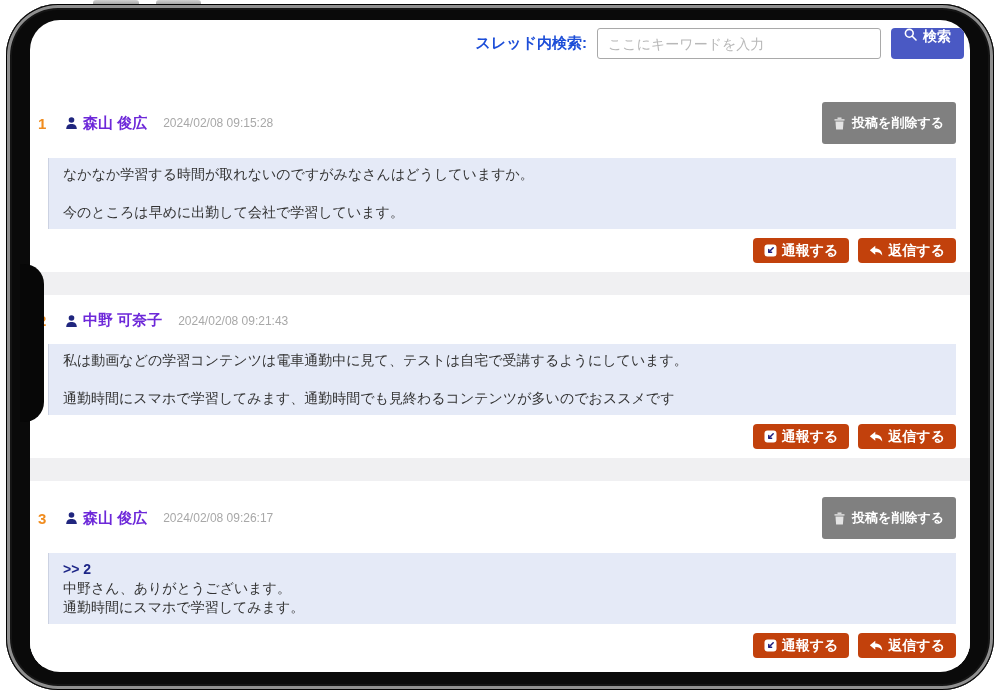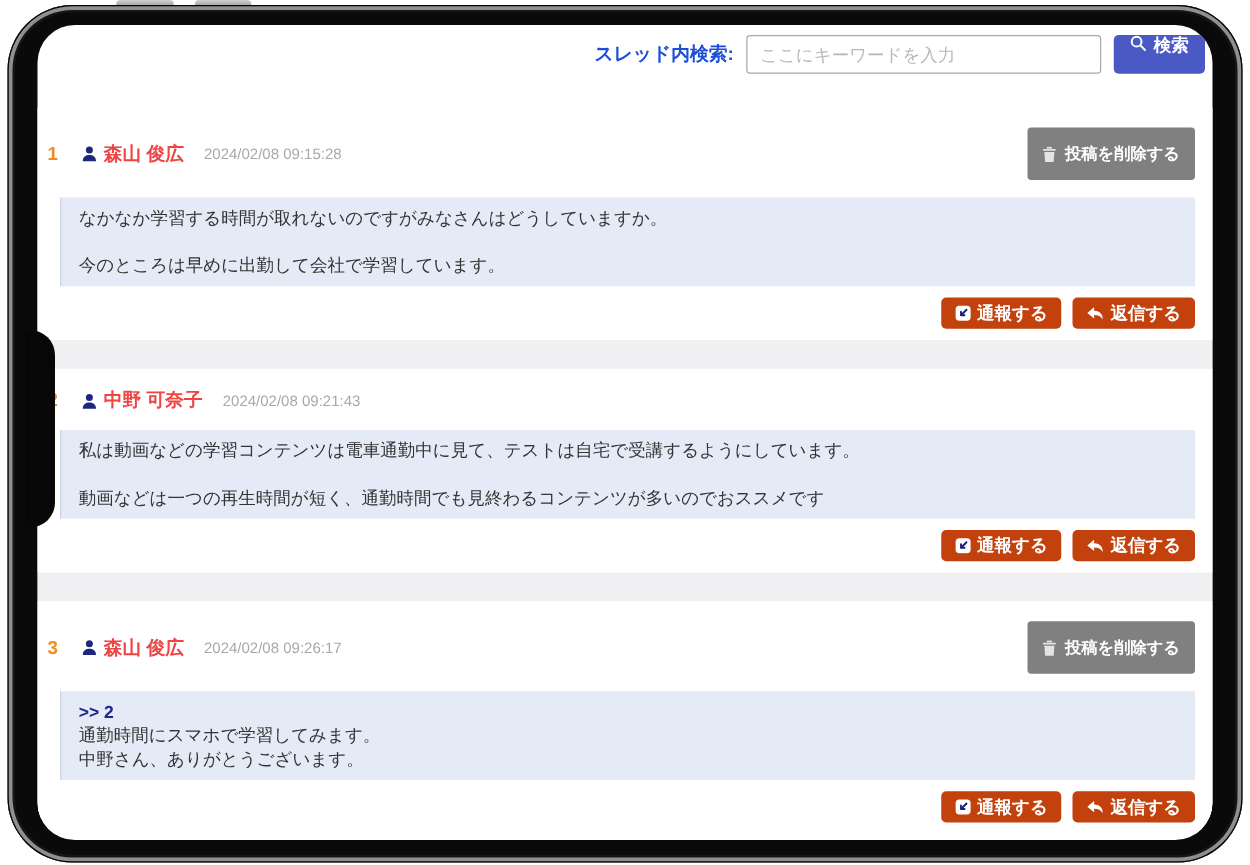--- a/index.html
+++ b/index.html
@@ -26,21 +26,21 @@
   .search-input::placeholder{color:#b8b8b8;}
   .search-btn{height:31px;padding:0 13px;background:#4a59c4;color:#fff;border:none;border-radius:4px;
     font-size:14px;font-weight:bold;display:flex;gap:6px;cursor:pointer;font-family:inherit;}
 
   
   .thread{margin-top:27px;background:#f0f0f2;}
   .post{background:#fff;}
   .post + .post{margin-top:23px;}
   .post-header{display:flex;align-items:center;padding:16px 14px 0 8px;}
   .post-number{color:#f08c1e;font-weight:bold;font-size:15px;width:27px;flex:none;}
-  .author{display:flex;align-items:center;gap:5px;color:#ef4444;font-weight:bold;font-size:15px;margin-right:16px;}
+  .author{display:flex;align-items:center;gap:5px;color:#6d28d9;font-weight:bold;font-size:15px;margin-right:16px;}
   .timestamp{color:#a8a8a8;font-size:12px;}
   .delete-btn{margin-left:auto;background:#808080;color:#fff;border:none;border-radius:3px;height:42px;
     padding:0 12px;font-size:13px;font-weight:bold;display:flex;align-items:center;gap:7px;cursor:pointer;font-family:inherit;}
   .post-body{margin:14px 14px 0 18px;background:#e5eaf7;border-left:1px solid #ccd2e2;
     padding:7px 14px;font-size:14px;color:#333;line-height:19px;}
   .body-line.link{color:#1d2687;font-weight:bold;cursor:pointer;}
   .post-actions{display:flex;justify-content:flex-end;gap:9px;margin:9px 14px 0 0;padding-bottom:9px;}
   .action-btn{background:#c2410c;color:#fff;border:none;border-radius:4px;height:25px;padding:0 11px;
     font-size:14px;font-weight:bold;display:flex;align-items:center;gap:5px;cursor:pointer;font-family:inherit;}
 
@@ -145,21 +145,21 @@
                 </svg>
         </span>
         <span>中野 可奈子</span>
       </span>
       <span class="timestamp">2024/02/08 09:21:43</span>
 
     </div>
     <div class="post-body">
             <div class="body-line">私は動画などの学習コンテンツは電車通勤中に見て、テストは自宅で受講するようにしています。</div>
             <div class="body-line">&nbsp;</div>
-            <div class="body-line">動画などは一つの再生時間が短く、通勤時間でも見終わるコンテンツが多いのでおススメです</div>
+            <div class="body-line">通勤時間にスマホで学習してみます、通勤時間でも見終わるコンテンツが多いのでおススメです</div>
           </div>
     <div class="post-actions">
       <button class="action-btn">
         <span class="icon">
           <svg width="13" height="13" viewBox="0 0 13 13">
                   <rect x="0.5" y="0.5" width="12" height="12" rx="3" fill="#fff"></rect>
                   <line x1="9.2" y1="3.8" x2="5" y2="8" stroke="#1d1d7c" stroke-width="1.5" stroke-linecap="round"></line>
                   <polyline points="4.8,5.4 4.8,8.2 7.6,8.2" fill="none" stroke="#1d1d7c" stroke-width="1.5" stroke-linecap="round" stroke-linejoin="round"></polyline>
                 </svg>
         </span>
@@ -195,22 +195,22 @@
                   <rect x="0.5" y="2.2" width="10" height="1.4" fill="#e4e4e4"></rect>
                   <rect x="3.5" y="0.5" width="4" height="1.4" fill="#e4e4e4"></rect>
                   <path d="M1.5 4.5 H9.5 L8.9 12.5 H2.1 Z" fill="#e4e4e4"></path>
                 </svg>
         </span>
         <span>投稿を削除する</span>
       </button>
     </div>
     <div class="post-body">
             <div class="body-line link">&gt;&gt; 2</div>
+            <div class="body-line">中野さん、ありがとうございます。</div>
             <div class="body-line">通勤時間にスマホで学習してみます。</div>
-            <div class="body-line">中野さん、ありがとうございます。</div>
           </div>
     <div class="post-actions">
       <button class="action-btn">
         <span class="icon">
           <svg width="13" height="13" viewBox="0 0 13 13">
                   <rect x="0.5" y="0.5" width="12" height="12" rx="3" fill="#fff"></rect>
                   <line x1="9.2" y1="3.8" x2="5" y2="8" stroke="#1d1d7c" stroke-width="1.5" stroke-linecap="round"></line>
                   <polyline points="4.8,5.4 4.8,8.2 7.6,8.2" fill="none" stroke="#1d1d7c" stroke-width="1.5" stroke-linecap="round" stroke-linejoin="round"></polyline>
                 </svg>
         </span>

